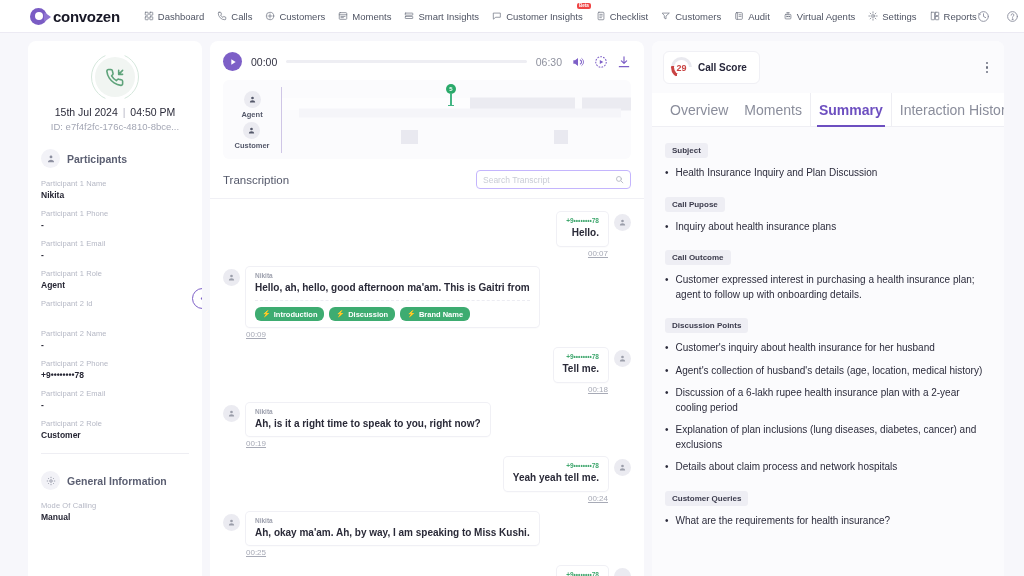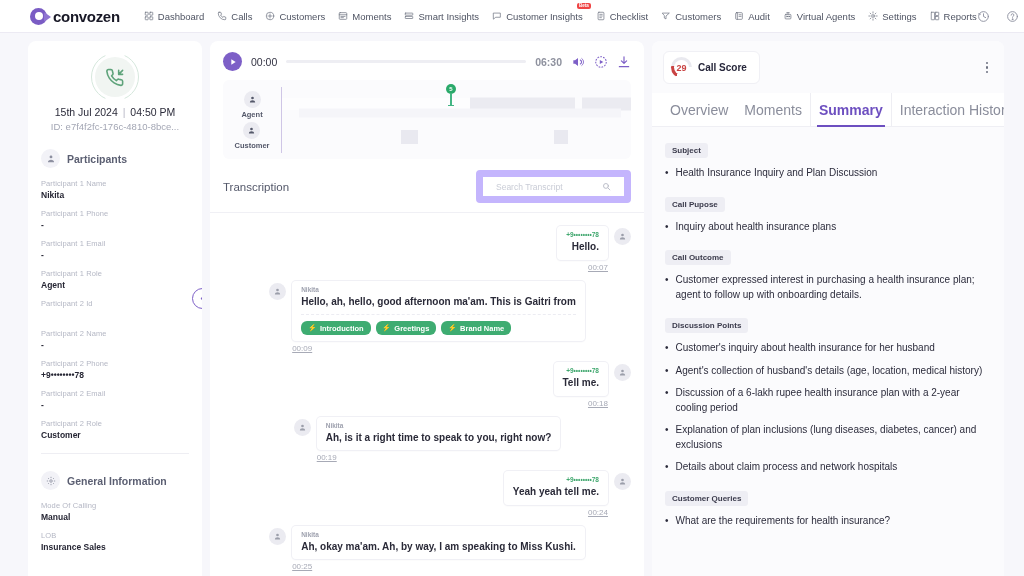--- a/index.html
+++ b/index.html
@@ -116,21 +116,21 @@
     display: flex; align-items: center; gap: 9px;
     padding: 11px 13px 9px 13px;
   }
   .play-btn {
     width: 19px; height: 19px; border-radius: 50%; background: #7d5fc7;
     display: flex; align-items: center; justify-content: center;
     color: #fff; flex: none; cursor: pointer;
   }
   .play-btn svg { width: 8px; height: 8px; margin-left: 1px; }
   .time { font-size: 10.5px; color: #333343; font-weight: 500; flex: none; }
-  .time.dur { color: #8e919e; font-weight: bold; }
+  .time.dur { color: #8e919e; }
   .seek { flex: 1; height: 3px; background: #eeeef3; border-radius: 3px; cursor: pointer; }
   .player-ico { color: #7d5fc7; cursor: pointer; flex: none; }
   .player-ico svg { display: block; width: 14px; height: 14px; }
 
   .wave-card {
     margin: 0 13px; background: #fbfbfd; border-radius: 6px;
     display: flex; padding: 7px 0 6px 0; position: relative;
   }
   .wave-labels {
     width: 58px; min-width: 58px; display: flex; flex-direction: column;
@@ -156,38 +156,38 @@
     justify-content: center; font-weight: bold;
   }
   .marker-stem { width: 1.2px; height: 11px; background: #43b584; }
   .marker-foot { width: 6px; height: 1.2px; background: #43b584; }
 
   .transcription-bar {
     display: flex; align-items: center; padding: 11px 13px 9px 13px;
   }
   .transcription-title { font-size: 11.5px; color: #54586a; font-weight: 500; }
   .search-box {
-    margin-left: auto; width: 155px; height: 33px; border: 7px solid #c4b5fd;
-    border-radius: 4px; display: flex; align-items: center; padding: 0 13px;
+    margin-left: auto; width: 155px; height: 19px; border: 1px solid #c4b5fd;
+    border-radius: 4px; display: flex; align-items: center; padding: 0 6px;
     background: #fff;
   }
   .search-box input {
     flex: 1; border: 0; outline: 0; font-size: 8.5px; color: #3c3c4c;
     font-family: inherit; background: transparent; min-width: 0;
   }
   .search-box input::placeholder { color: #c9ccd6; }
   .search-ico { color: #b5b8c4; width: 9px; height: 9px; flex: none; }
   .search-ico svg { display: block; width: 9px; height: 9px; }
 
   .transcript {
     flex: 1; overflow: hidden; border-top: 1px solid #f0f0f5;
     padding: 13px 13px 0 13px; display: flex; flex-direction: column; gap: 9px;
   }
   .msg-row { display: flex; gap: 6px; align-items: flex-start; }
-  .msg-row.agent { justify-content: center; }
+  .msg-row.agent { justify-content: flex-start; }
   .msg-row.customer { justify-content: flex-end; }
   .msg-av {
     width: 17px; height: 17px; border-radius: 50%; background: #ebebf1;
     display: flex; align-items: center; justify-content: center;
     color: #9b9eaa; flex: none; margin-top: 2px;
   }
   .msg-av svg { width: 9px; height: 9px; }
   .msg-col { display: flex; flex-direction: column; max-width: 300px; }
   .msg-col.right { align-items: flex-end; }
   .bubble {
@@ -486,24 +486,20 @@
           <circle cx="12" cy="12" r="3"></circle>
           <path d="M12 2v3M12 19v3M2 12h3M19 12h3M5 5l2 2M17 17l2 2M19 5l-2 2M7 17l-2 2"></path>
         </svg>
       </span>
       <span class="section-title">General Information</span>
     </div>
     <div id="general-fields">
         <div class="field">
           <div class="field-label">Mode Of Calling</div>
           <div class="field-value">Manual</div>
-        </div>
-        <div class="field">
-          <div class="field-label">LOB</div>
-          <div class="field-value">Insurance Sales</div>
         </div>
       </div>
 
     <div class="collapse-btn">
       <svg viewBox="0 0 24 24" width="9" height="9" fill="none" stroke="currentColor" stroke-width="3" stroke-linecap="round" stroke-linejoin="round">
         <path d="M15 18l-6-6 6-6"></path>
       </svg>
     </div>
   </div>
 
@@ -619,21 +615,21 @@
             <div class="bubble wide">
               <div class="bubble-name">Nikita</div>
               <div class="bubble-text">Hello, ah, hello, good afternoon ma'am. This is Gaitri from</div>
               <div class="tag-row">
                 <span class="tag">
                   <span class="tag-bolt">⚡</span>
                   <span>Introduction</span>
                 </span>
                 <span class="tag">
                   <span class="tag-bolt">⚡</span>
-                  <span>Greetings</span>
+                  <span>Discussion</span>
                 </span>
                 <span class="tag">
                   <span class="tag-bolt">⚡</span>
                   <span>Brand Name</span>
                 </span>
               </div>
             </div>
             <div class="msg-time">00:09</div>
           </div>
         </div>

